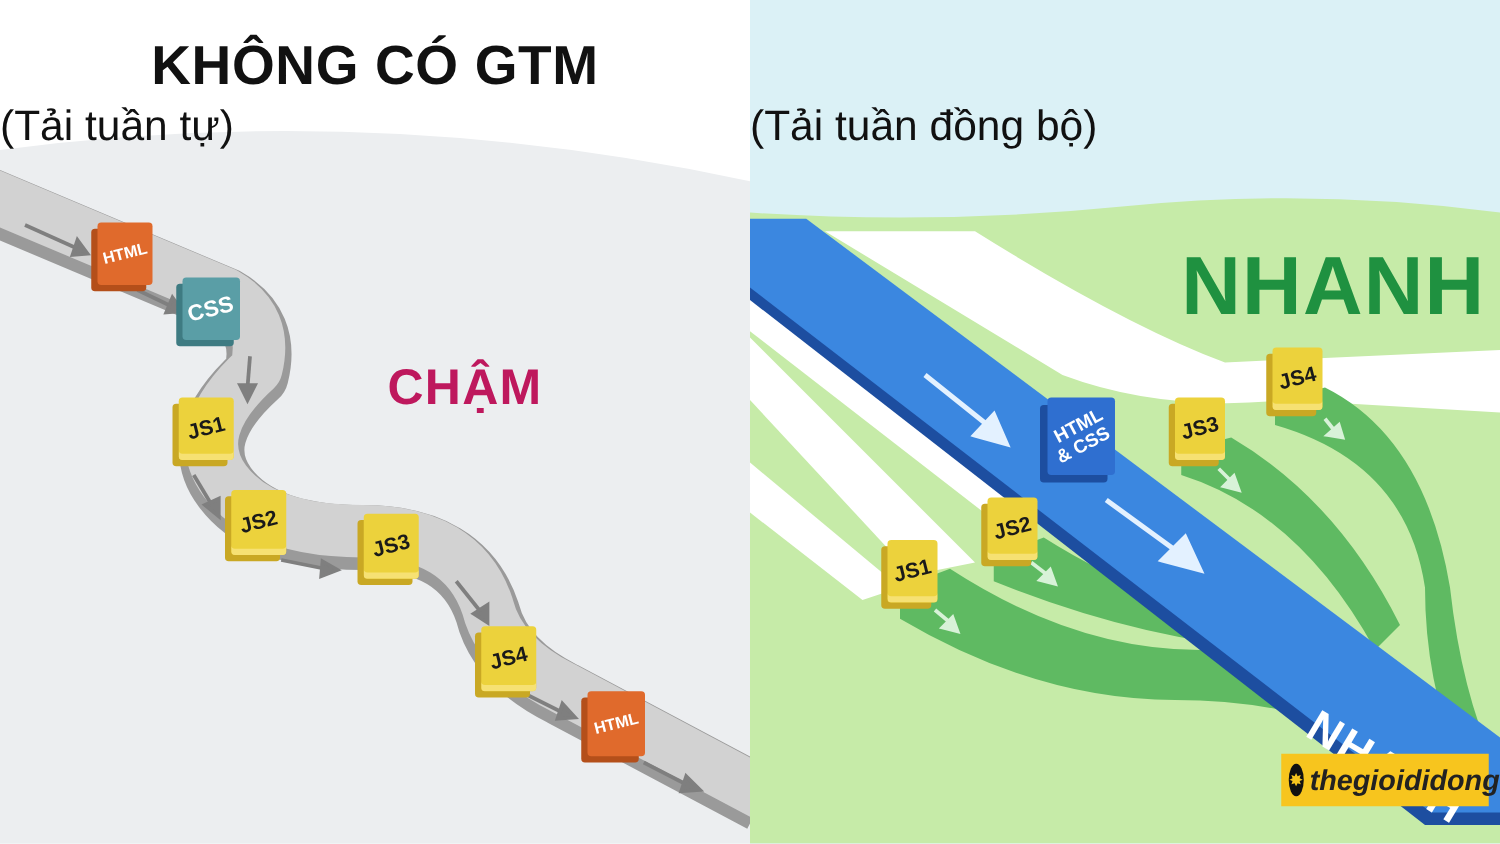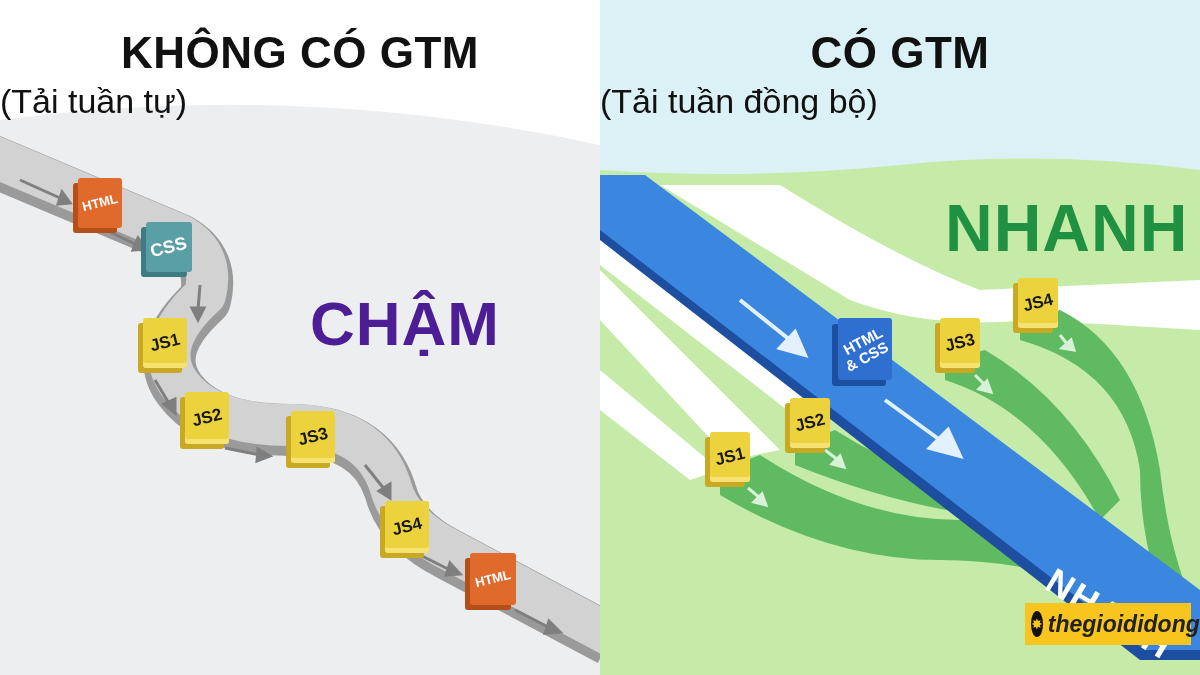--- a/index.html
+++ b/index.html
@@ -3,21 +3,21 @@
 <meta charset="utf-8">
 <style>
   html, body { margin:0; padding:0; }
   body { width:1200px; height:675px; position:relative; overflow:hidden; font-family:"Liberation Sans", sans-serif; background:#fff; }
   .panel { position:absolute; top:0; height:675px; width:704px; overflow:hidden; }
   .left { left:0; background:#eceef0; }
   .right { left:600px; background:#dbf1f6; }
   svg.scene { position:absolute; left:0; top:0; }
   .title { position:absolute; left:0; width:600px; text-align:center; font-weight:bold; color:#111; font-size:44px; top:28px; letter-spacing:0.5px; }
   .subtitle { position:absolute; left:0; width:600px; text-align:left; color:#111; font-size:34px; top:82px; }
-  .slow { position:absolute; left:310px; top:288px; font-size:62px; font-weight:bold; color:#4c1d95; letter-spacing:1px; }
+  .slow { position:absolute; left:310px; top:288px; font-size:40px; font-weight:bold; color:#be185d; letter-spacing:1px; }
   .fast { position:absolute; left:345px; top:190px; font-size:66px; font-weight:bold; color:#1f9140; letter-spacing:1px; }
   .block { position:absolute; display:flex; align-items:center; justify-content:center; font-weight:bold; box-sizing:border-box; border-radius:3px; }
   .block span { transform:rotate(-14deg); display:block; text-align:center; line-height:1.05; }
   .yellow { background:#ecd23c; color:#1a1a1a; box-shadow:-5px 5px 0 #c9a824, 0 -5px 0 #f6e173 inset; font-size:17px; }
   .orange { background:#e06a2c; color:#fff; box-shadow:-5px 5px 0 #b44f1a; font-size:13px; }
   .teal { background:#5a9ea6; color:#fff; box-shadow:-5px 5px 0 #3e7b82; font-size:18px; }
   .blue { background:#2f6fd0; color:#fff; box-shadow:-6px 6px 0 #1d4ea0; font-size:15px; }
   .roadlabel { position:absolute; left:460px; top:560px; color:#fff; font-weight:bold; font-size:36px; transform:rotate(31deg); transform-origin:left top; letter-spacing:2px; }
   .logo { position:absolute; left:1025px; top:603px; width:166px; height:42px; background:#f7c51e; display:flex; align-items:center; padding-left:6px; box-sizing:border-box; }
   .logo-icon { width:26px; height:26px; border-radius:50%; background:#111; color:#f7c51e; font-size:14px; display:flex; align-items:center; justify-content:center; }
@@ -105,21 +105,20 @@
         <polygon points="154,502 166,505 162,494"></polygon>
       <line x1="225" y1="450" x2="238" y2="460"></line>
         <polygon points="232,464 244,467 240,456"></polygon>
       <line x1="375" y1="375" x2="385" y2="385"></line>
         <polygon points="379,389 391,392 387,381"></polygon>
       <line x1="460" y1="335" x2="468" y2="345"></line>
         <polygon points="462,348 474,350 471,340"></polygon>
     </g>
   </svg>
 
-  <div class="title">CÓ GTM</div>
   <div class="subtitle">(Tải tuần đồng bộ)</div>
   <div class="fast">NHANH</div>
 
   <div class="block blue" style="left:238px;top:318px;width:54px;height:62px;">
     <span>
         <span>HTML</span>
         <span>&amp; CSS</span>
       </span>
   </div>
   <div class="block yellow" style="left:110px;top:432px;width:40px;height:50px;">

